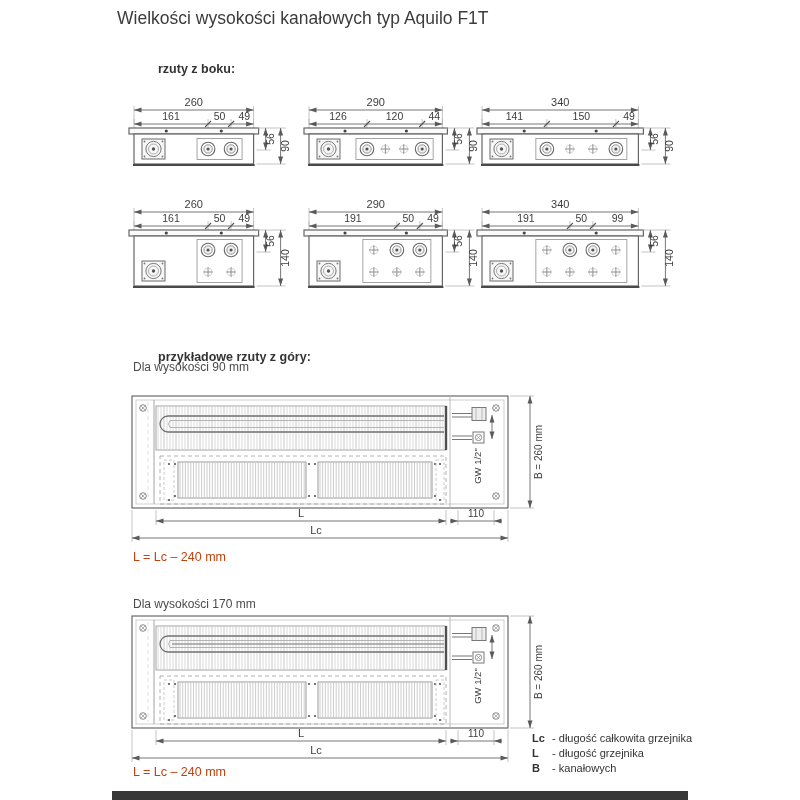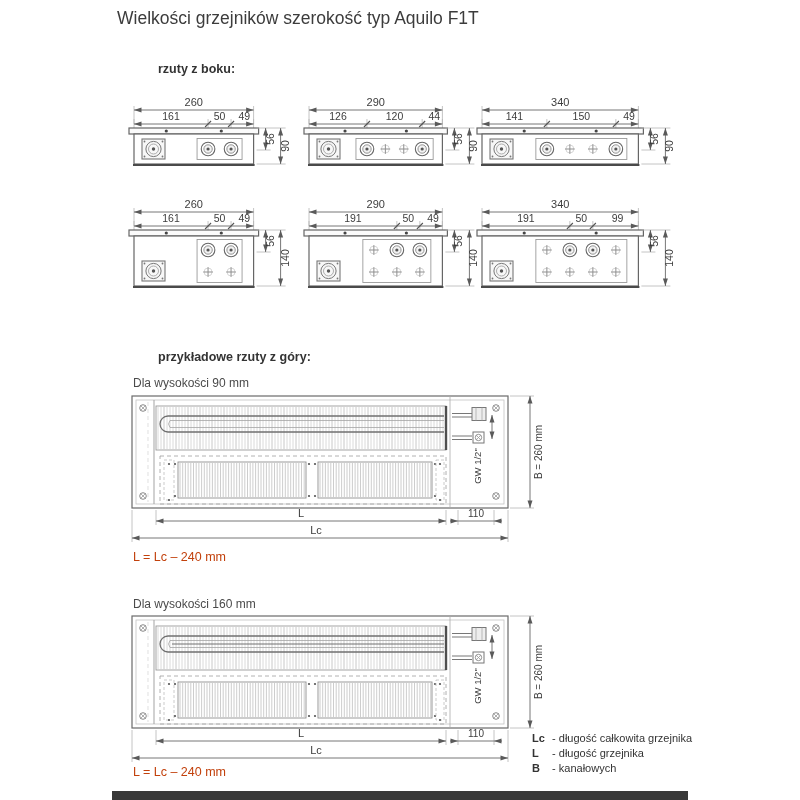--- a/index.html
+++ b/index.html
@@ -13,21 +13,21 @@
   svg text{font-family:"Liberation Sans",sans-serif;fill:#3d3d3d;}
   .legend{position:absolute;left:532px;top:731px;font-size:11px;color:#333;line-height:15px;white-space:nowrap;}
   .legend .term{font-weight:bold;display:inline-block;min-width:17px;}
   .footer-bar{position:absolute;left:112px;top:791px;width:576px;height:9px;background:#383838;}
 </style>
 </head>
 <body>
 
 <div class="page">
 
-  <div class="title">Wielkości grzejników szerokość typ Aquilo F1T</div>
+  <div class="title">Wielkości wysokości kanałowych typ Aquilo F1T</div>
 
   <div class="seclabel" style="top:62px">rzuty z boku:</div>
 
   <svg class="sv" style="left:120px;top:94px" width="215" height="125" viewBox="0 0 215 125">
       <line x1="14" y1="30" x2="14" y2="12" stroke="#b5b5b5" stroke-width="0.8"></line>
       <line x1="133.60000000000002" y1="30" x2="133.60000000000002" y2="12" stroke="#b5b5b5" stroke-width="0.8"></line>
       <line x1="14" y1="16" x2="133.60000000000002" y2="16" stroke="#777" stroke-width="1"></line>
       <polygon points="14,16 21.5,13.5 21.5,18.5" fill="#5a5a5a"></polygon>
       <polygon points="133.60000000000002,16 126.10000000000002,13.5 126.10000000000002,18.5" fill="#5a5a5a"></polygon>
       <text x="73.80000000000001" y="12" font-size="11" text-anchor="middle">260</text>
@@ -386,21 +386,21 @@
       <polygon points="182.4,56 179.9,48.5 184.9,48.5" fill="#5a5a5a"></polygon>
       <text x="190.4" y="45" font-size="10.5" text-anchor="middle" transform="rotate(-90 190.4 45)">56</text>
       <line x1="197.4" y1="34" x2="197.4" y2="90" stroke="#777" stroke-width="1"></line>
       <polygon points="197.4,34 194.9,41.5 199.9,41.5" fill="#5a5a5a"></polygon>
       <polygon points="197.4,90 194.9,82.5 199.9,82.5" fill="#5a5a5a"></polygon>
       <text x="205.4" y="62" font-size="10.5" text-anchor="middle" transform="rotate(-90 205.4 62)">140</text>
     </svg>
 
   <div class="seclabel" style="top:350px">przykładowe rzuty z góry:</div>
 
-  <div class="tv-label" style="top:376px">Dla wysokości 90 mm</div>
+  <div class="tv-label" style="top:360px">Dla wysokości 90 mm</div>
   <svg class="tv" style="left:126px;top:392px" width="436" height="162" viewBox="0 0 436 162">
       <rect x="6" y="4" width="376" height="112" stroke="#6a6a6a" stroke-width="1.2" fill="#ffffff"></rect>
       <rect x="10" y="8" width="368" height="104" stroke="#c4c4c4" stroke-width="0.8" fill="none"></rect>
       <line x1="28" y1="8" x2="28" y2="112" stroke="#999" stroke-width="0.9"></line>
       <line x1="22" y1="10" x2="22" y2="110" stroke="#d2d2d2" stroke-width="0.7" stroke-dasharray="4,3"></line>
       <circle cx="17" cy="16" r="3.3" stroke="#8a8a8a" stroke-width="1" fill="none"></circle>
       <line x1="14" y1="13" x2="20" y2="19" stroke="#9a9a9a" stroke-width="0.8"></line>
       <line x1="14" y1="19" x2="20" y2="13" stroke="#9a9a9a" stroke-width="0.8"></line>
       <circle cx="17" cy="104" r="3.3" stroke="#8a8a8a" stroke-width="1" fill="none"></circle>
       <line x1="14" y1="101" x2="20" y2="107" stroke="#9a9a9a" stroke-width="0.8"></line>
@@ -653,21 +653,21 @@
       <text x="350" y="125" font-size="10" text-anchor="middle">110</text>
       <line x1="6" y1="118" x2="6" y2="150" stroke="#b5b5b5" stroke-width="0.8"></line>
       <line x1="382" y1="118" x2="382" y2="150" stroke="#b5b5b5" stroke-width="0.8"></line>
       <line x1="6" y1="146" x2="382" y2="146" stroke="#777" stroke-width="1"></line>
       <polygon points="6,146 13.5,143.5 13.5,148.5" fill="#5a5a5a"></polygon>
       <polygon points="382,146 374.5,143.5 374.5,148.5" fill="#5a5a5a"></polygon>
       <text x="190" y="142" font-size="11" text-anchor="middle">Lc</text>
     </svg>
   <div class="formula" style="top:550px">L = Lc – 240 mm</div>
 
-  <div class="tv-label" style="top:597px">Dla wysokości 160 mm</div>
+  <div class="tv-label" style="top:597px">Dla wysokości 170 mm</div>
   <svg class="tv" style="left:126px;top:612px" width="436" height="162" viewBox="0 0 436 162">
       <rect x="6" y="4" width="376" height="112" stroke="#6a6a6a" stroke-width="1.2" fill="#ffffff"></rect>
       <rect x="10" y="8" width="368" height="104" stroke="#c4c4c4" stroke-width="0.8" fill="none"></rect>
       <line x1="28" y1="8" x2="28" y2="112" stroke="#999" stroke-width="0.9"></line>
       <line x1="22" y1="10" x2="22" y2="110" stroke="#d2d2d2" stroke-width="0.7" stroke-dasharray="4,3"></line>
       <circle cx="17" cy="16" r="3.3" stroke="#8a8a8a" stroke-width="1" fill="none"></circle>
       <line x1="14" y1="13" x2="20" y2="19" stroke="#9a9a9a" stroke-width="0.8"></line>
       <line x1="14" y1="19" x2="20" y2="13" stroke="#9a9a9a" stroke-width="0.8"></line>
       <circle cx="17" cy="104" r="3.3" stroke="#8a8a8a" stroke-width="1" fill="none"></circle>
       <line x1="14" y1="101" x2="20" y2="107" stroke="#9a9a9a" stroke-width="0.8"></line>

